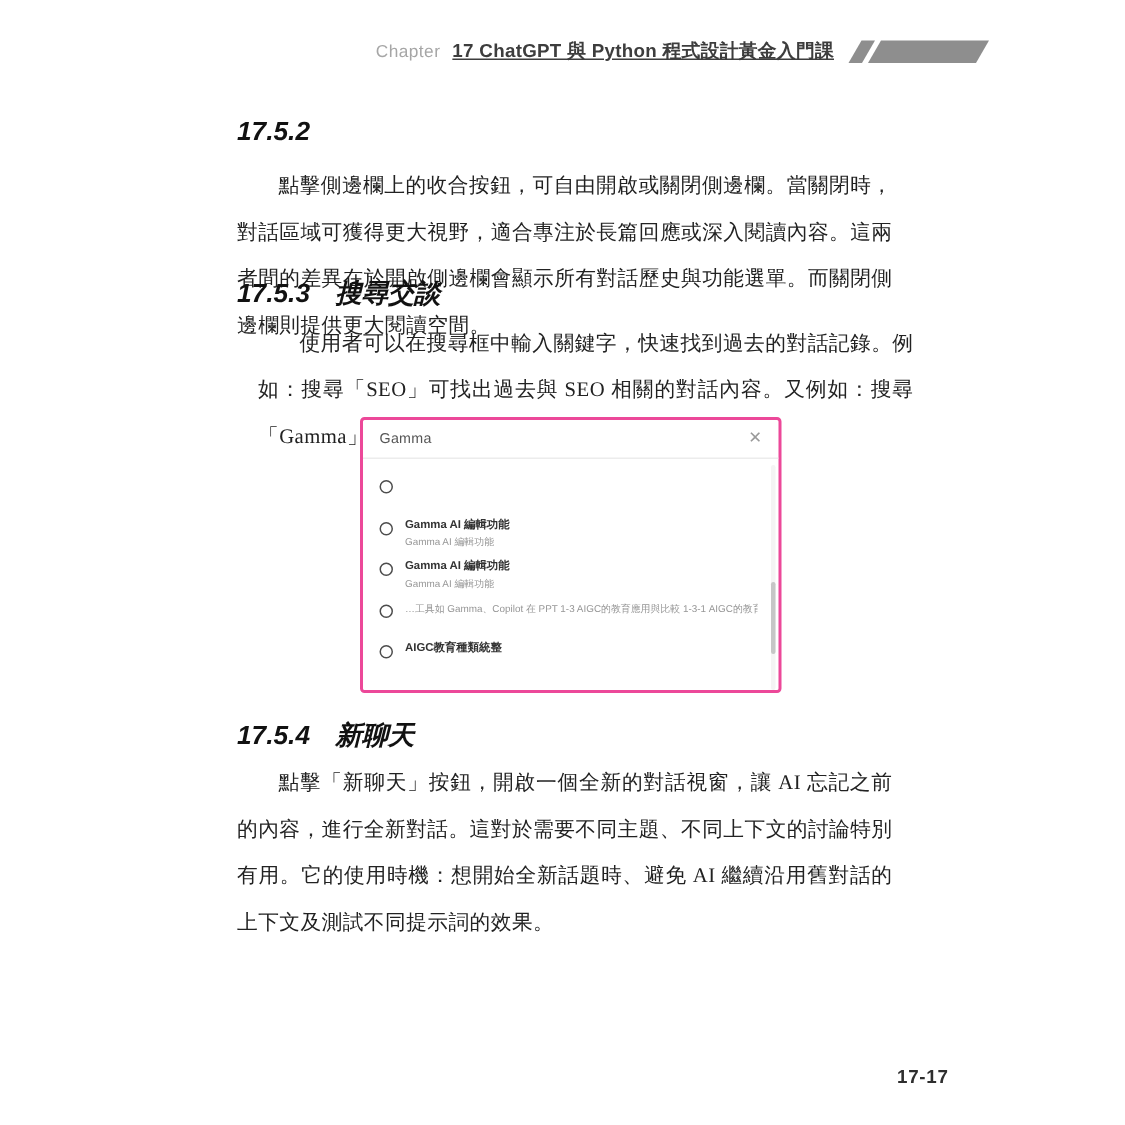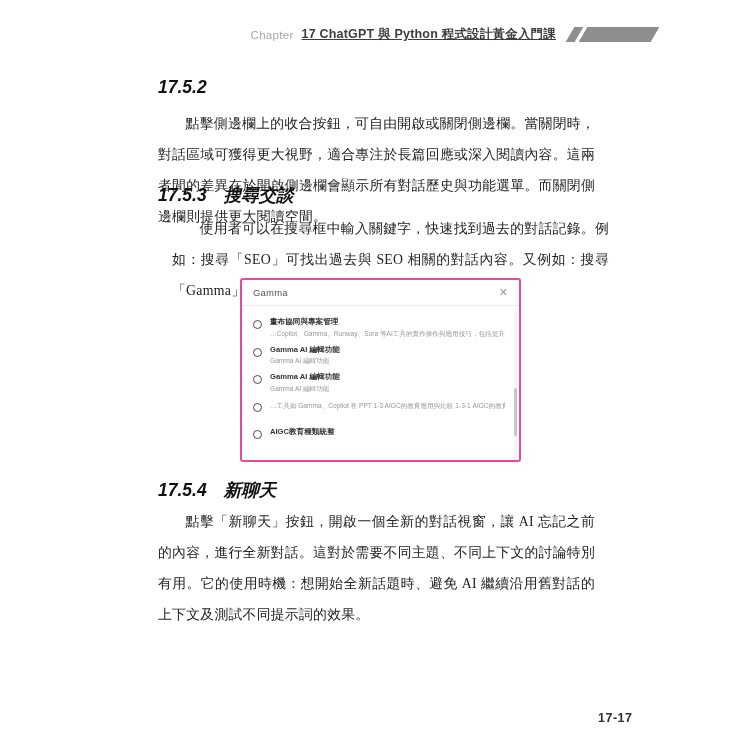--- a/index.html
+++ b/index.html
@@ -112,24 +112,20 @@
 
 <div class="search-dialog">
   <div class="search-bar">
     <span class="search-query">Gamma</span>
     <span class="close-x">✕</span>
   </div>
   <div class="result-list">
 
     <div class="result-row">
       <span class="bubble-icon"></span>
-      <span class="result-text">
-        <div class="result-title">畫布協同與專案管理</div>
-        <div class="result-snippet">…Copilot、Gamma、Runway、Sora 等AI工具的實作操作與應用技巧，包括提升設計工作流、實際應用…</div>
-      </span>
     </div>
 
     <div class="result-row">
       <span class="bubble-icon"></span>
       <span class="result-text">
         <div class="result-title">Gamma AI 編輯功能</div>
         <div class="result-snippet">Gamma AI 編輯功能</div>
       </span>
     </div>
 

